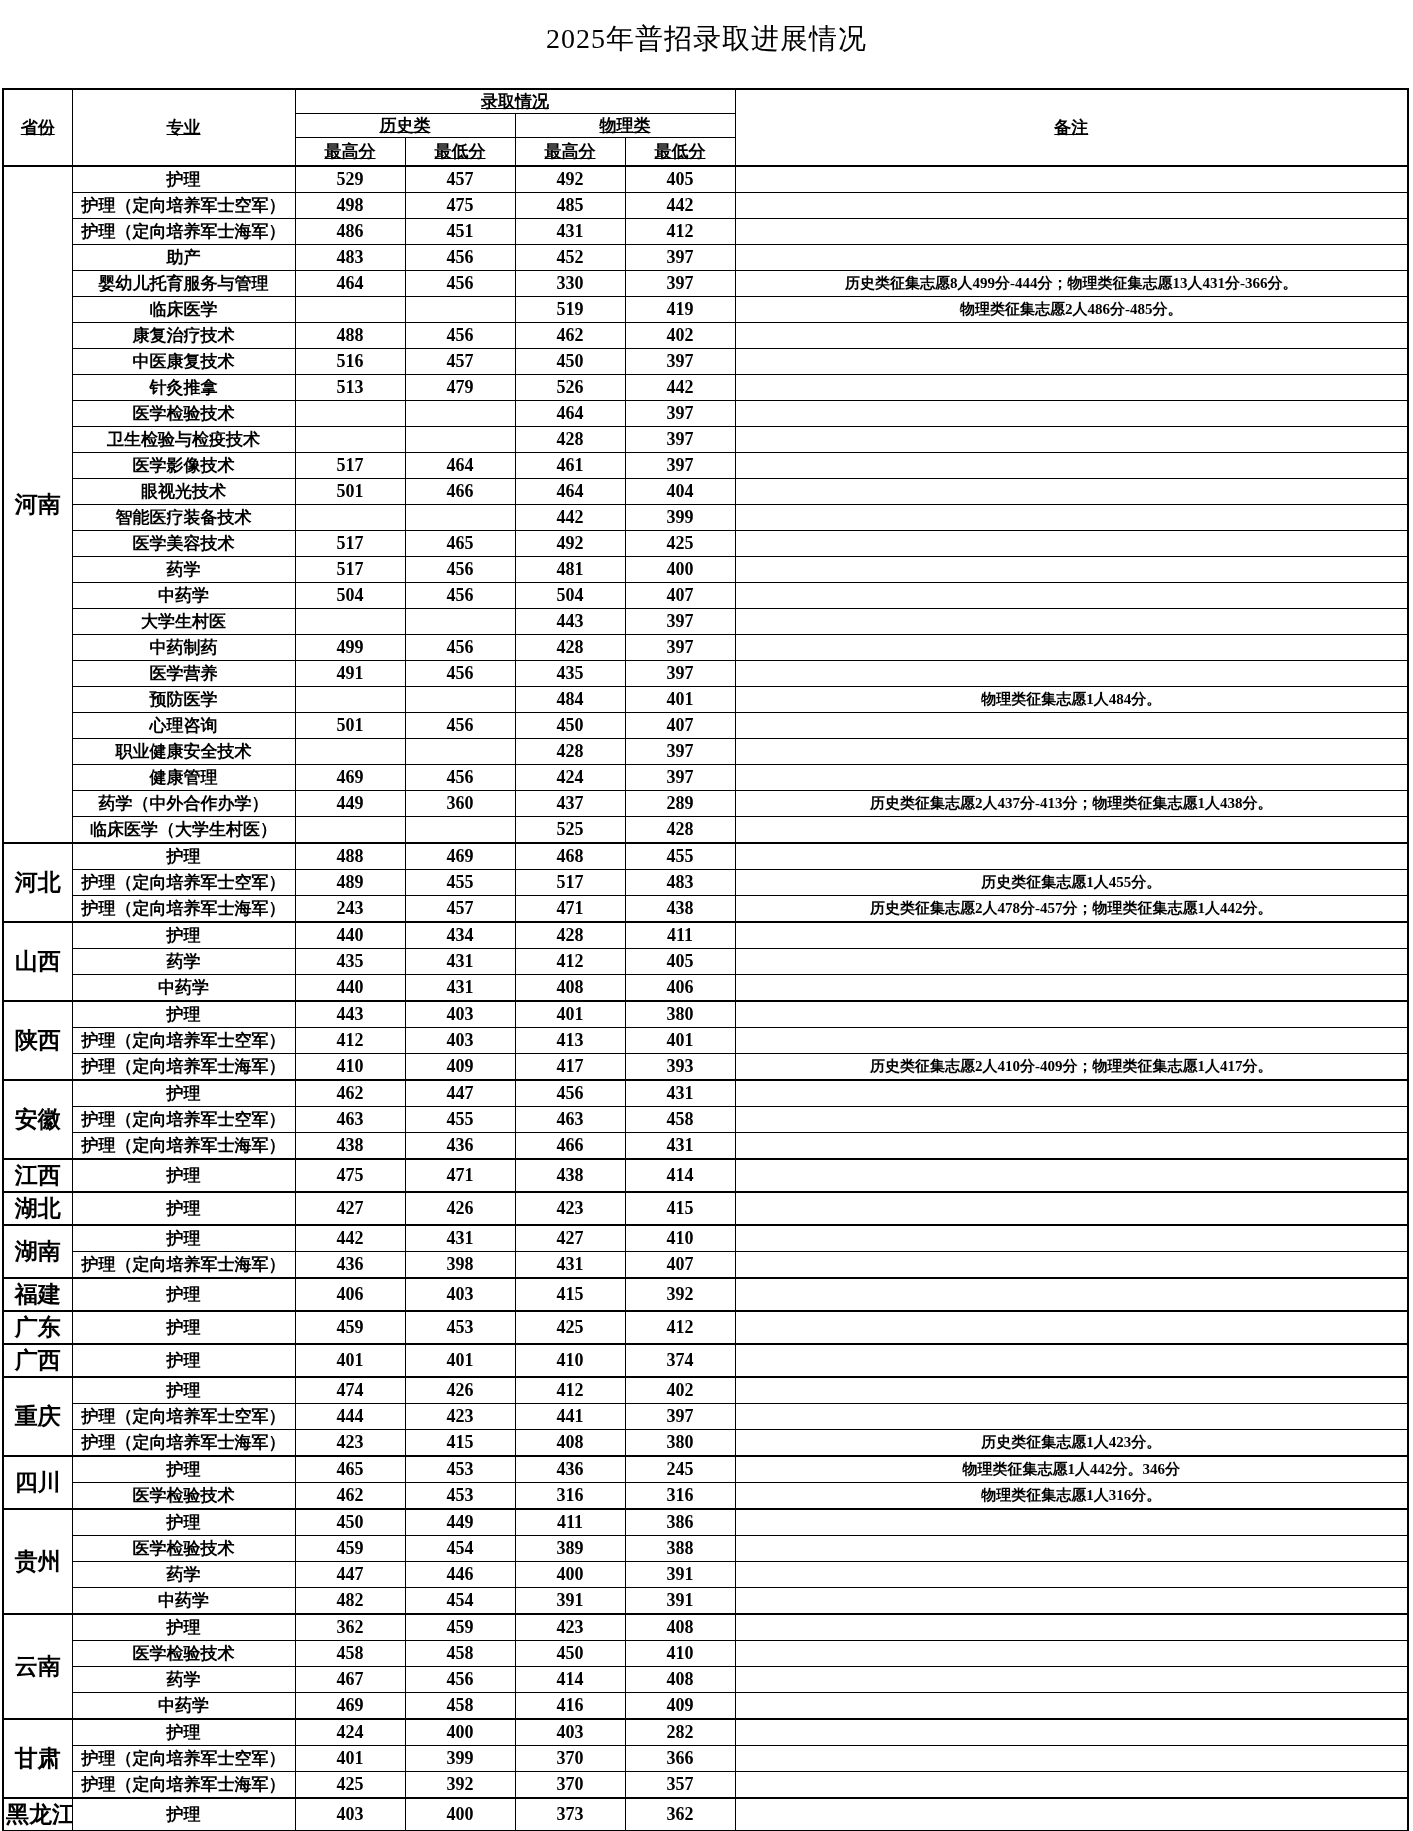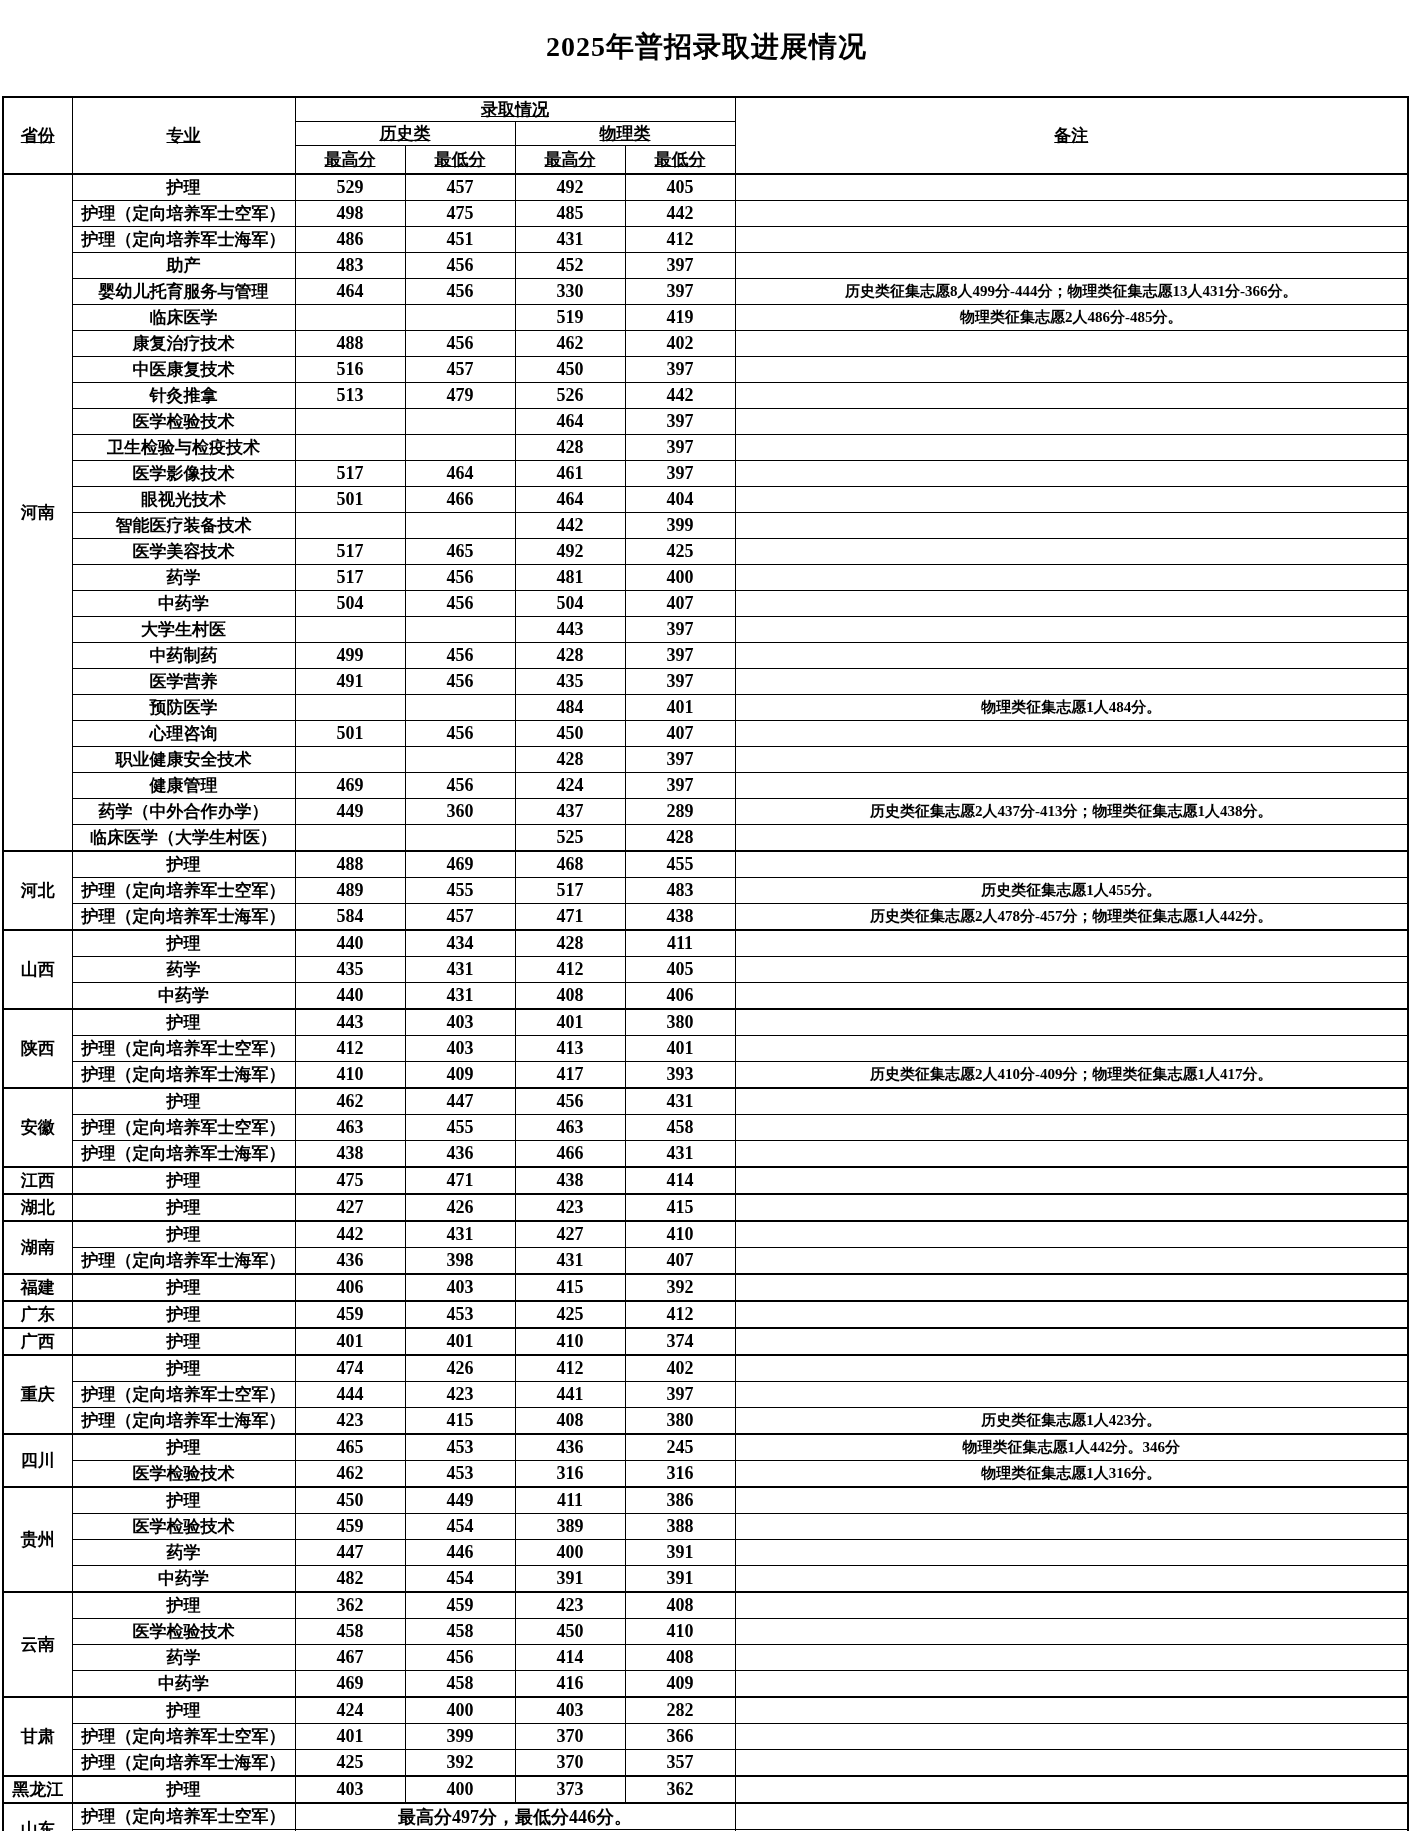--- a/index.html
+++ b/index.html
@@ -3,25 +3,25 @@
 <meta charset="utf-8">
 <style>
   html,body{margin:0;padding:0;background:#fff;}
   body{
     width:1413px;height:1831px;
     font-family:"Liberation Serif","DejaVu Serif",serif;
     color:#000;
   }
   .title{
     width:1413px;
-    padding-top:28px;
+    padding-top:20px;
     height:68px;
     text-align:center;
     font-size:28px;
-    font-weight:700;
+    font-weight:400;
     letter-spacing:1px;
   }
   table.score-table{
     border-collapse:collapse;
     table-layout:fixed;
     margin-left:2px;
     width:1407px;
     border:2px solid #000;
   }
   .score-table th,.score-table td{
@@ -49,21 +49,21 @@
   .score-table tbody td.merged-score{
     font-size:18px;
   }
   .score-table tbody td.remark{
     font-size:15px;
   }
   .score-table tbody tr.province-start td{
     border-top:2px solid #000;
   }
   .score-table tbody td.province{
-    font-size:17px;
+    font-size:23px;
   }
 </style>
 </head>
 <body>
 
 <div class="title">2025年普招录取进展情况</div>
 
 <table class="score-table">
   <colgroup>
     <col style="width:69px">
@@ -314,21 +314,21 @@
       <tr>
         <td class="major">护理（定向培养军士空军）</td>
         <td class="score">489</td>
         <td class="score">455</td>
         <td class="score">517</td>
         <td class="score">483</td>
         <td class="remark">历史类征集志愿1人455分。</td>
       </tr>
       <tr>
         <td class="major">护理（定向培养军士海军）</td>
-        <td class="score">584</td>
+        <td class="score">243</td>
         <td class="score">457</td>
         <td class="score">471</td>
         <td class="score">438</td>
         <td class="remark">历史类征集志愿2人478分-457分；物理类征集志愿1人442分。</td>
       </tr>
       <tr class="province-start">
         <td class="province" rowspan="3">山西</td>
         <td class="major">护理</td>
         <td class="score">440</td>
         <td class="score">434</td>

